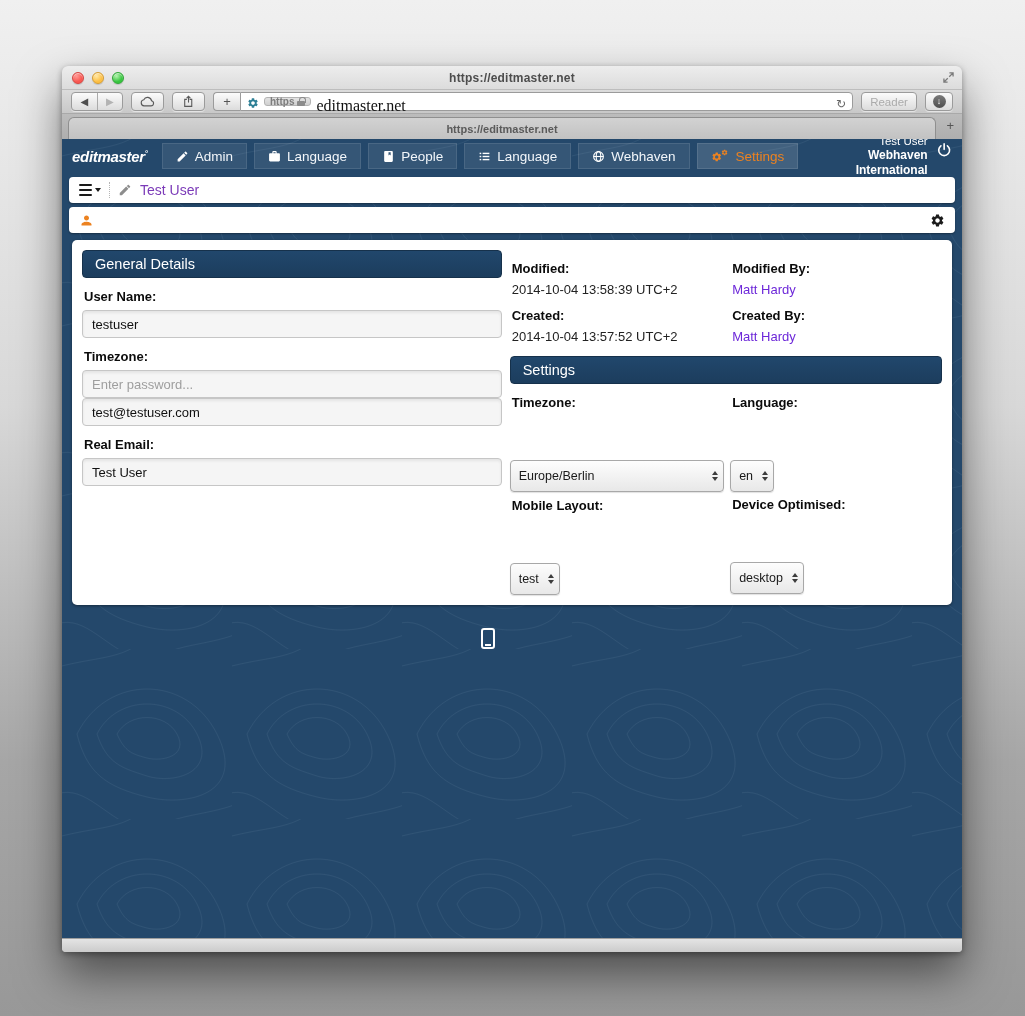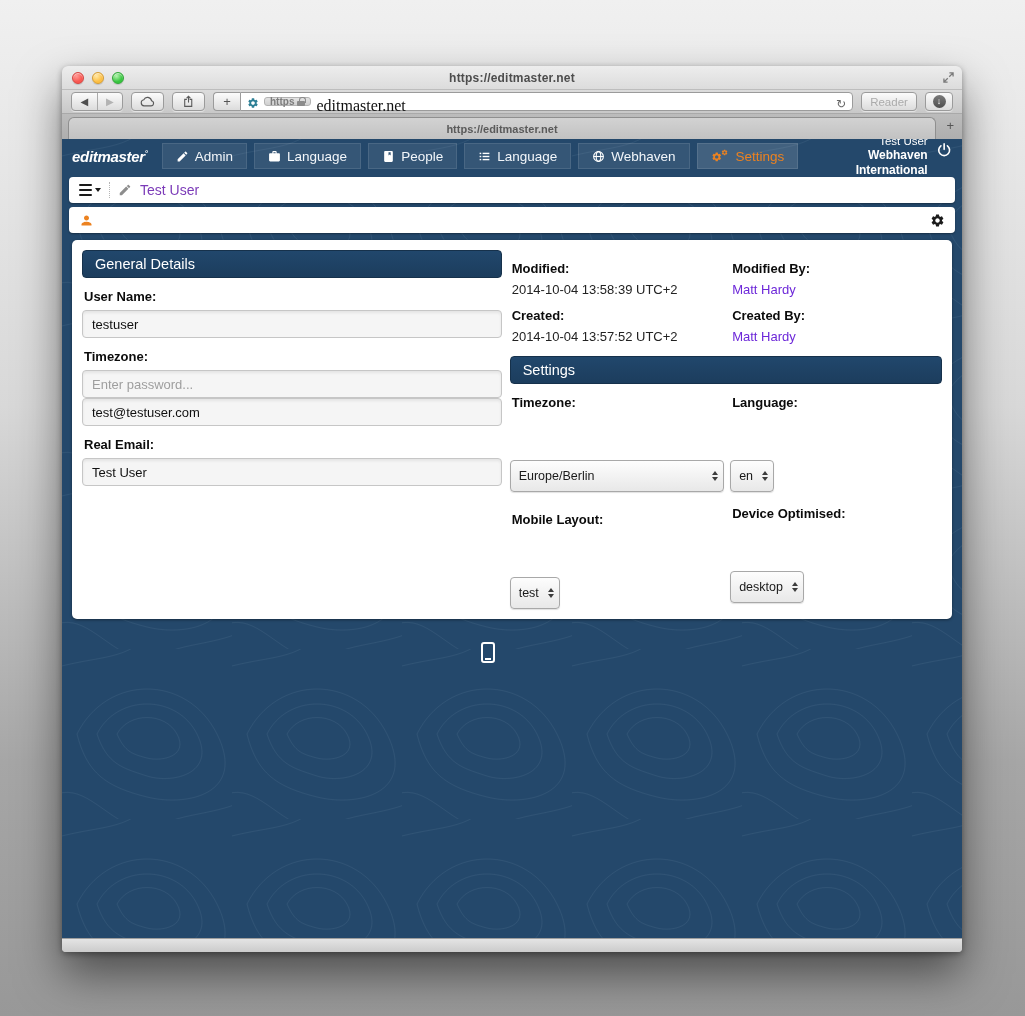--- a/index.html
+++ b/index.html
@@ -411,39 +411,39 @@
           <div class="grid2">
             <div class="g-l">
               <div class="flabel">Timezone:</div>
               <div class="sel w-tz">
                 <span>Europe/Berlin</span>
                 <span class="arrows">
                     <i class="up"></i>
                     <i class="dn"></i>
                   </span>
               </div>
-              <div class="flabel" style="margin-top:20px">Mobile Layout:</div>
+              <div class="flabel" style="margin-top:6px">Mobile Layout:</div>
               <div class="sel">
                 <span>test</span>
                 <span class="arrows">
                     <i class="up"></i>
                     <i class="dn"></i>
                   </span>
               </div>
             </div>
             <div class="g-r">
               <div class="flabel">Language:</div>
               <div class="sel">
                 <span>en</span>
                 <span class="arrows">
                     <i class="up"></i>
                     <i class="dn"></i>
                   </span>
               </div>
-              <div class="flabel" style="margin-top:14px">Device Optimised:</div>
+              <div class="flabel" style="margin-top:5px">Device Optimised:</div>
               <div class="sel">
                 <span>desktop</span>
                 <span class="arrows">
                     <i class="up"></i>
                     <i class="dn"></i>
                   </span>
               </div>
             </div>
           </div>
         </div>

